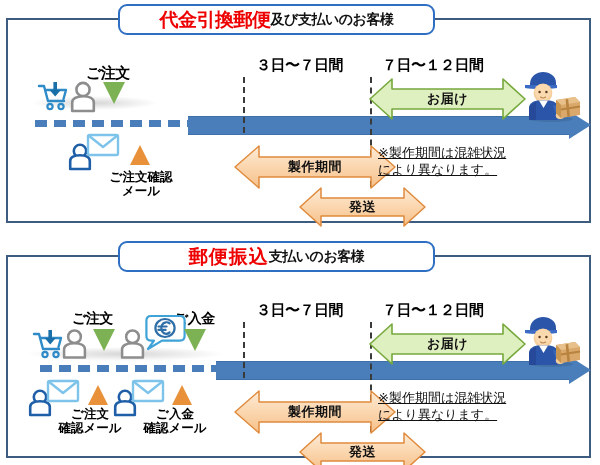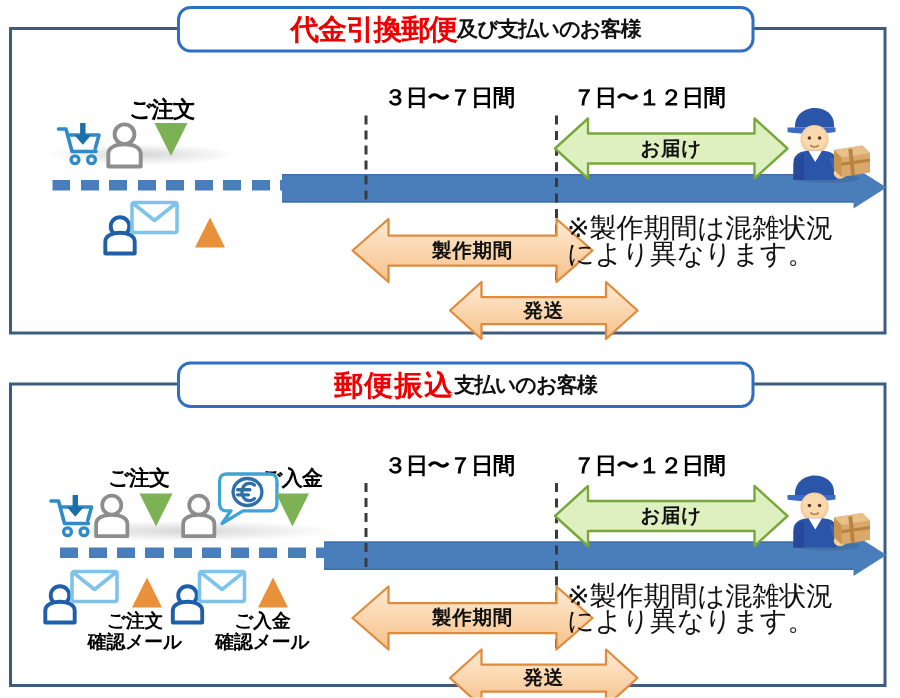--- a/index.html
+++ b/index.html
@@ -14,21 +14,21 @@
     position:absolute;left:6px;width:585px;
     border:2px solid #3E5C80;
     background:#ffffff;
     box-sizing:border-box;
   }
   #panel-top{top:18px;height:205px;}
   #panel-bottom{top:255px;height:203px;}
 
   
   .title-box{
-    position:absolute;left:110px;width:385px;height:31px;top:-16px;
+    position:absolute;left:110px;width:317px;height:31px;top:-16px;
     background:#ffffff;border:2px solid #2E6FC4;border-radius:9px;
     display:flex;align-items:center;justify-content:center;
     box-sizing:border-box;white-space:nowrap;
     z-index:6;
   }
   .t-red{color:#EE0000;font-weight:bold;font-size:19px;letter-spacing:-0.5px;}
   .t-blk{color:#111111;font-weight:bold;font-size:14px;letter-spacing:-0.5px;}
   .t-red2{color:#EE0000;font-weight:bold;font-size:19px;letter-spacing:1px;}
 
   
@@ -58,21 +58,21 @@
   .dbl .lbl{
     position:absolute;left:0;right:0;top:50%;transform:translateY(-50%);
     text-align:center;font-weight:bold;color:#111111;font-size:13px;
     letter-spacing:0.5px;pointer-events:none;
   }
 
   
   .lab{position:absolute;color:#000000;font-weight:bold;white-space:nowrap;}
   .period{font-size:15px;letter-spacing:-0.5px;}
   .small-lab{font-size:12.5px;text-align:center;line-height:14px;}
-  .note{font-size:18px;line-height:17px;color:#111;font-weight:normal;}
+  .note{font-size:13px;line-height:17px;color:#111;font-weight:normal;text-decoration:underline;}
 
   
   .ico{position:absolute;}
   .ico svg{display:block;overflow:visible;}
 
   
   .tri{position:absolute;width:0;height:0;}
   .tri-down{
     border-left:11px solid transparent;border-right:11px solid transparent;
     border-top:22px solid #7DB254;
@@ -135,20 +135,24 @@
     <svg width="52" height="36" viewBox="0 0 52 36">
       <circle cx="12" cy="18" r="6.2" fill="#ffffff" stroke="#1F5FA8" stroke-width="2.6"></circle>
       <path d="M2.2 36 V28 C2.2 24.4 6.4 22.2 12 22.2 C17.6 22.2 21.8 24.4 21.8 28 V36 Z" fill="#ffffff" stroke="#1F5FA8" stroke-width="2.6" stroke-linejoin="round"></path>
       <rect x="20" y="2" width="30" height="20" rx="1.5" fill="#ffffff" stroke="#7EC4EA" stroke-width="2.4"></rect>
       <path d="M20 2 L35 14 L50 2" fill="none" stroke="#7EC4EA" stroke-width="2.4" stroke-linejoin="round"></path>
     </svg>
   </div>
 
   <div class="tri tri-up" style="left:122px;top:125px;"></div>
 
+  <div class="lab small-lab" style="left:85px;top:150px;width:96px;">
+    <div>ご注文確認</div>
+    <div>メール</div>
+  </div>
 
   <div class="vtick" style="left:235px;top:57px;height:56px;"></div>
   <div class="vtick" style="left:362px;top:57px;height:110px;"></div>
 
   <div class="lab period" style="left:248px;top:36px;">３日〜７日間</div>
   <div class="lab period" style="left:374px;top:36px;">７日〜１２日間</div>
 
   <div class="dbl" style="left:362px;top:57px;width:155px;height:44px;">
     <svg width="155" height="44" viewBox="0 0 155 44">
       <polygon points="0,22 22,2 22,12 133,12 133,2 155,22 133,42 133,32 22,32 22,42" fill="#DFF0C0" stroke="#76A83C" stroke-width="1.6" stroke-linejoin="round"></polygon>

